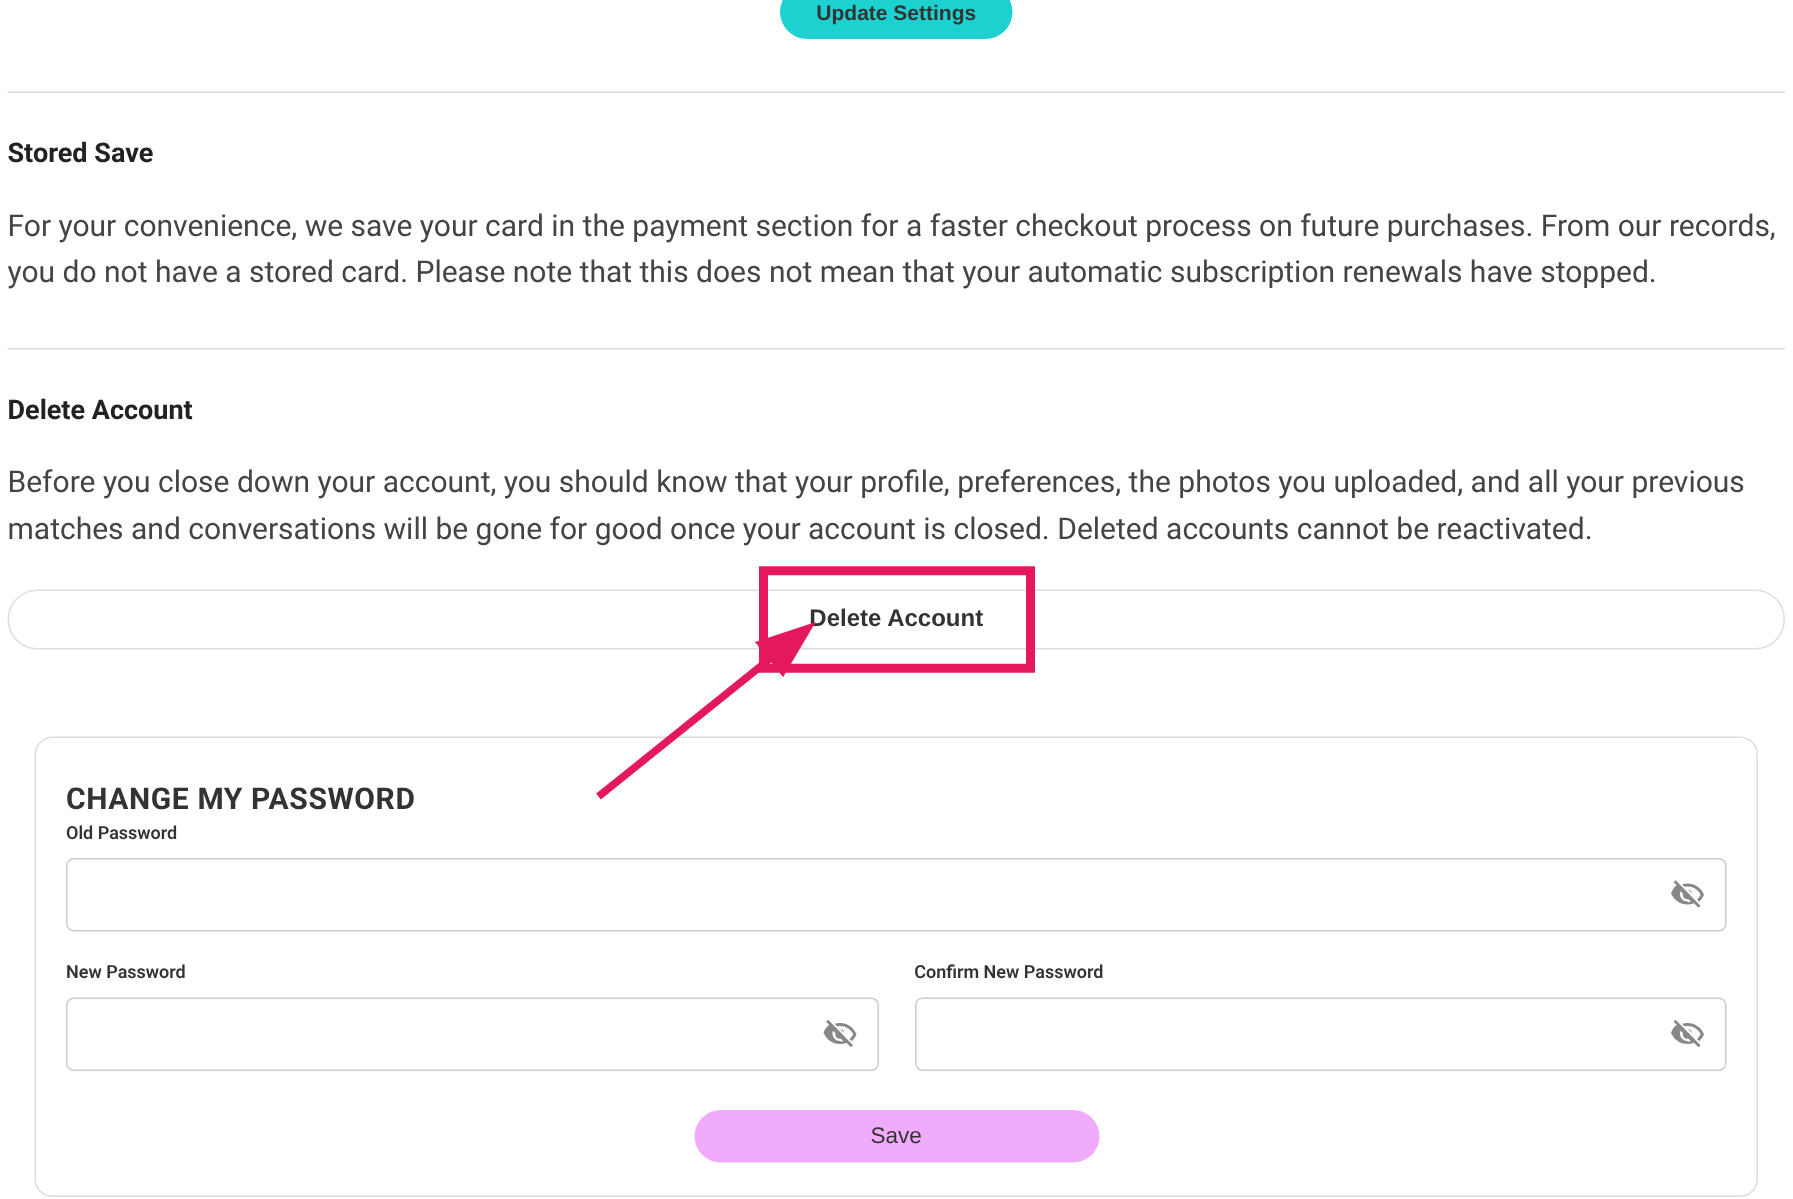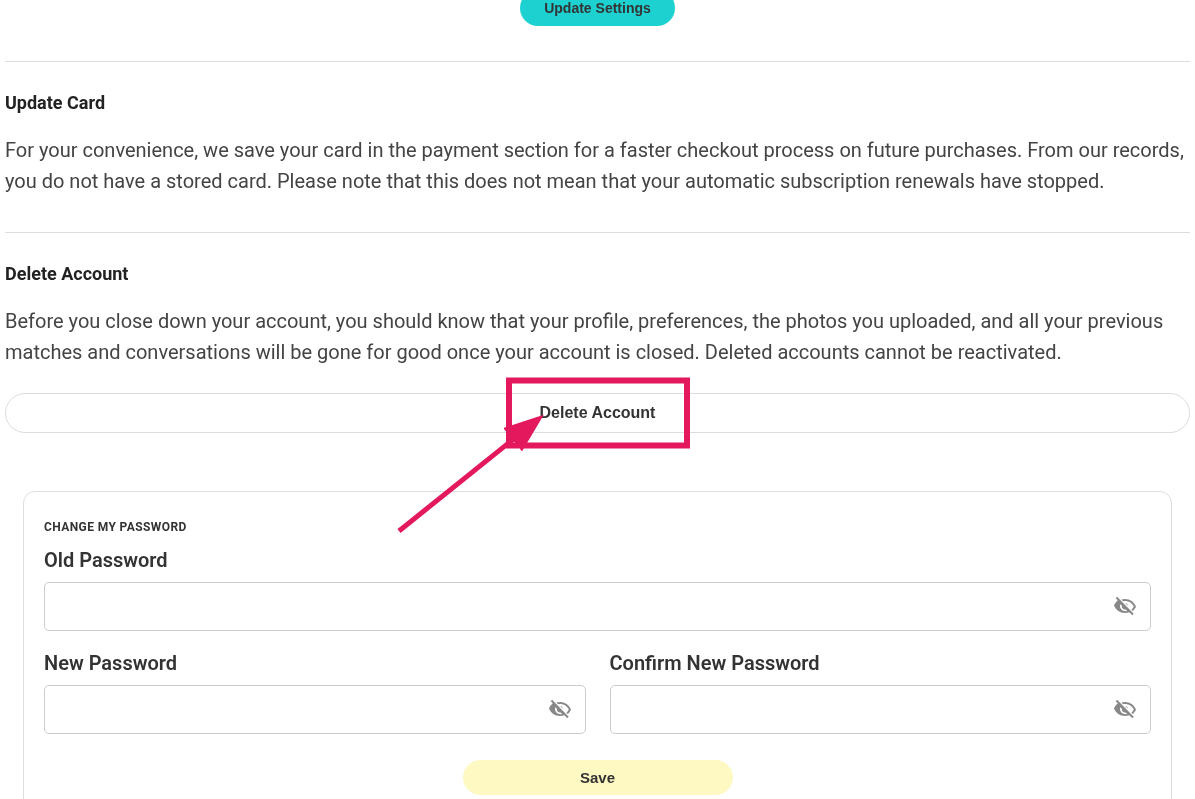--- a/index.html
+++ b/index.html
@@ -82,28 +82,28 @@
     z-index: 9;
     pointer-events: none;
   }
   .card {
     border: 1px solid #ddd;
     border-radius: 12px;
     margin: 38px 18px 10px 18px;
     padding: 28px 20px 22px 20px;
   }
   .card h3 {
-    font-size: 12px;
+    font-size: 20px;
     font-weight: 700;
     letter-spacing: 0.4px;
     color: #333;
-    margin-bottom: 14px;
+    margin-bottom: 4px;
   }
   .field-label {
-    font-size: 20px;
+    font-size: 12px;
     font-weight: 600;
     color: #333;
     margin-bottom: 10px;
     display: block;
   }
   .input-wrap {
     position: relative;
     margin-bottom: 20px;
   }
   .text-input {
@@ -128,42 +128,42 @@
     display: flex;
     gap: 24px;
     align-items: center;
   }
   .row-two > div { flex: 1; }
   .save-wrap {
     text-align: center;
     margin-top: 6px;
   }
   .btn-save {
-    background: #fef9c3;
-    color: #333;
-    font-weight: 700;
+    background: #f0abfc;
+    color: #333;
+    font-weight: 400;
     border: none;
     border-radius: 999px;
     padding: 9px 0;
     width: 270px;
     font-size: 15px;
     cursor: pointer;
   }
 </style>
 </head>
 <body>
 
 <div class="top-area">
   <button class="btn-primary btn-primary-top">Update Settings</button>
 </div>
 
 <hr class="section-divider">
 
 <div class="section">
-  <h2>Update Card</h2>
+  <h2>Stored Save</h2>
   <p>For your convenience, we save your card in the payment section for a faster checkout process on future purchases. From our records, you do not have a stored card. Please note that this does not mean that your automatic subscription renewals have stopped.</p>
 </div>
 
 <hr class="section-divider">
 
 <div class="section">
   <h2>Delete Account</h2>
   <p>Before you close down your account, you should know that your profile, preferences, the photos you uploaded, and all your previous matches and conversations will be gone for good once your account is closed. Deleted accounts cannot be reactivated.</p>
 
   <div class="delete-btn-wrapper">

